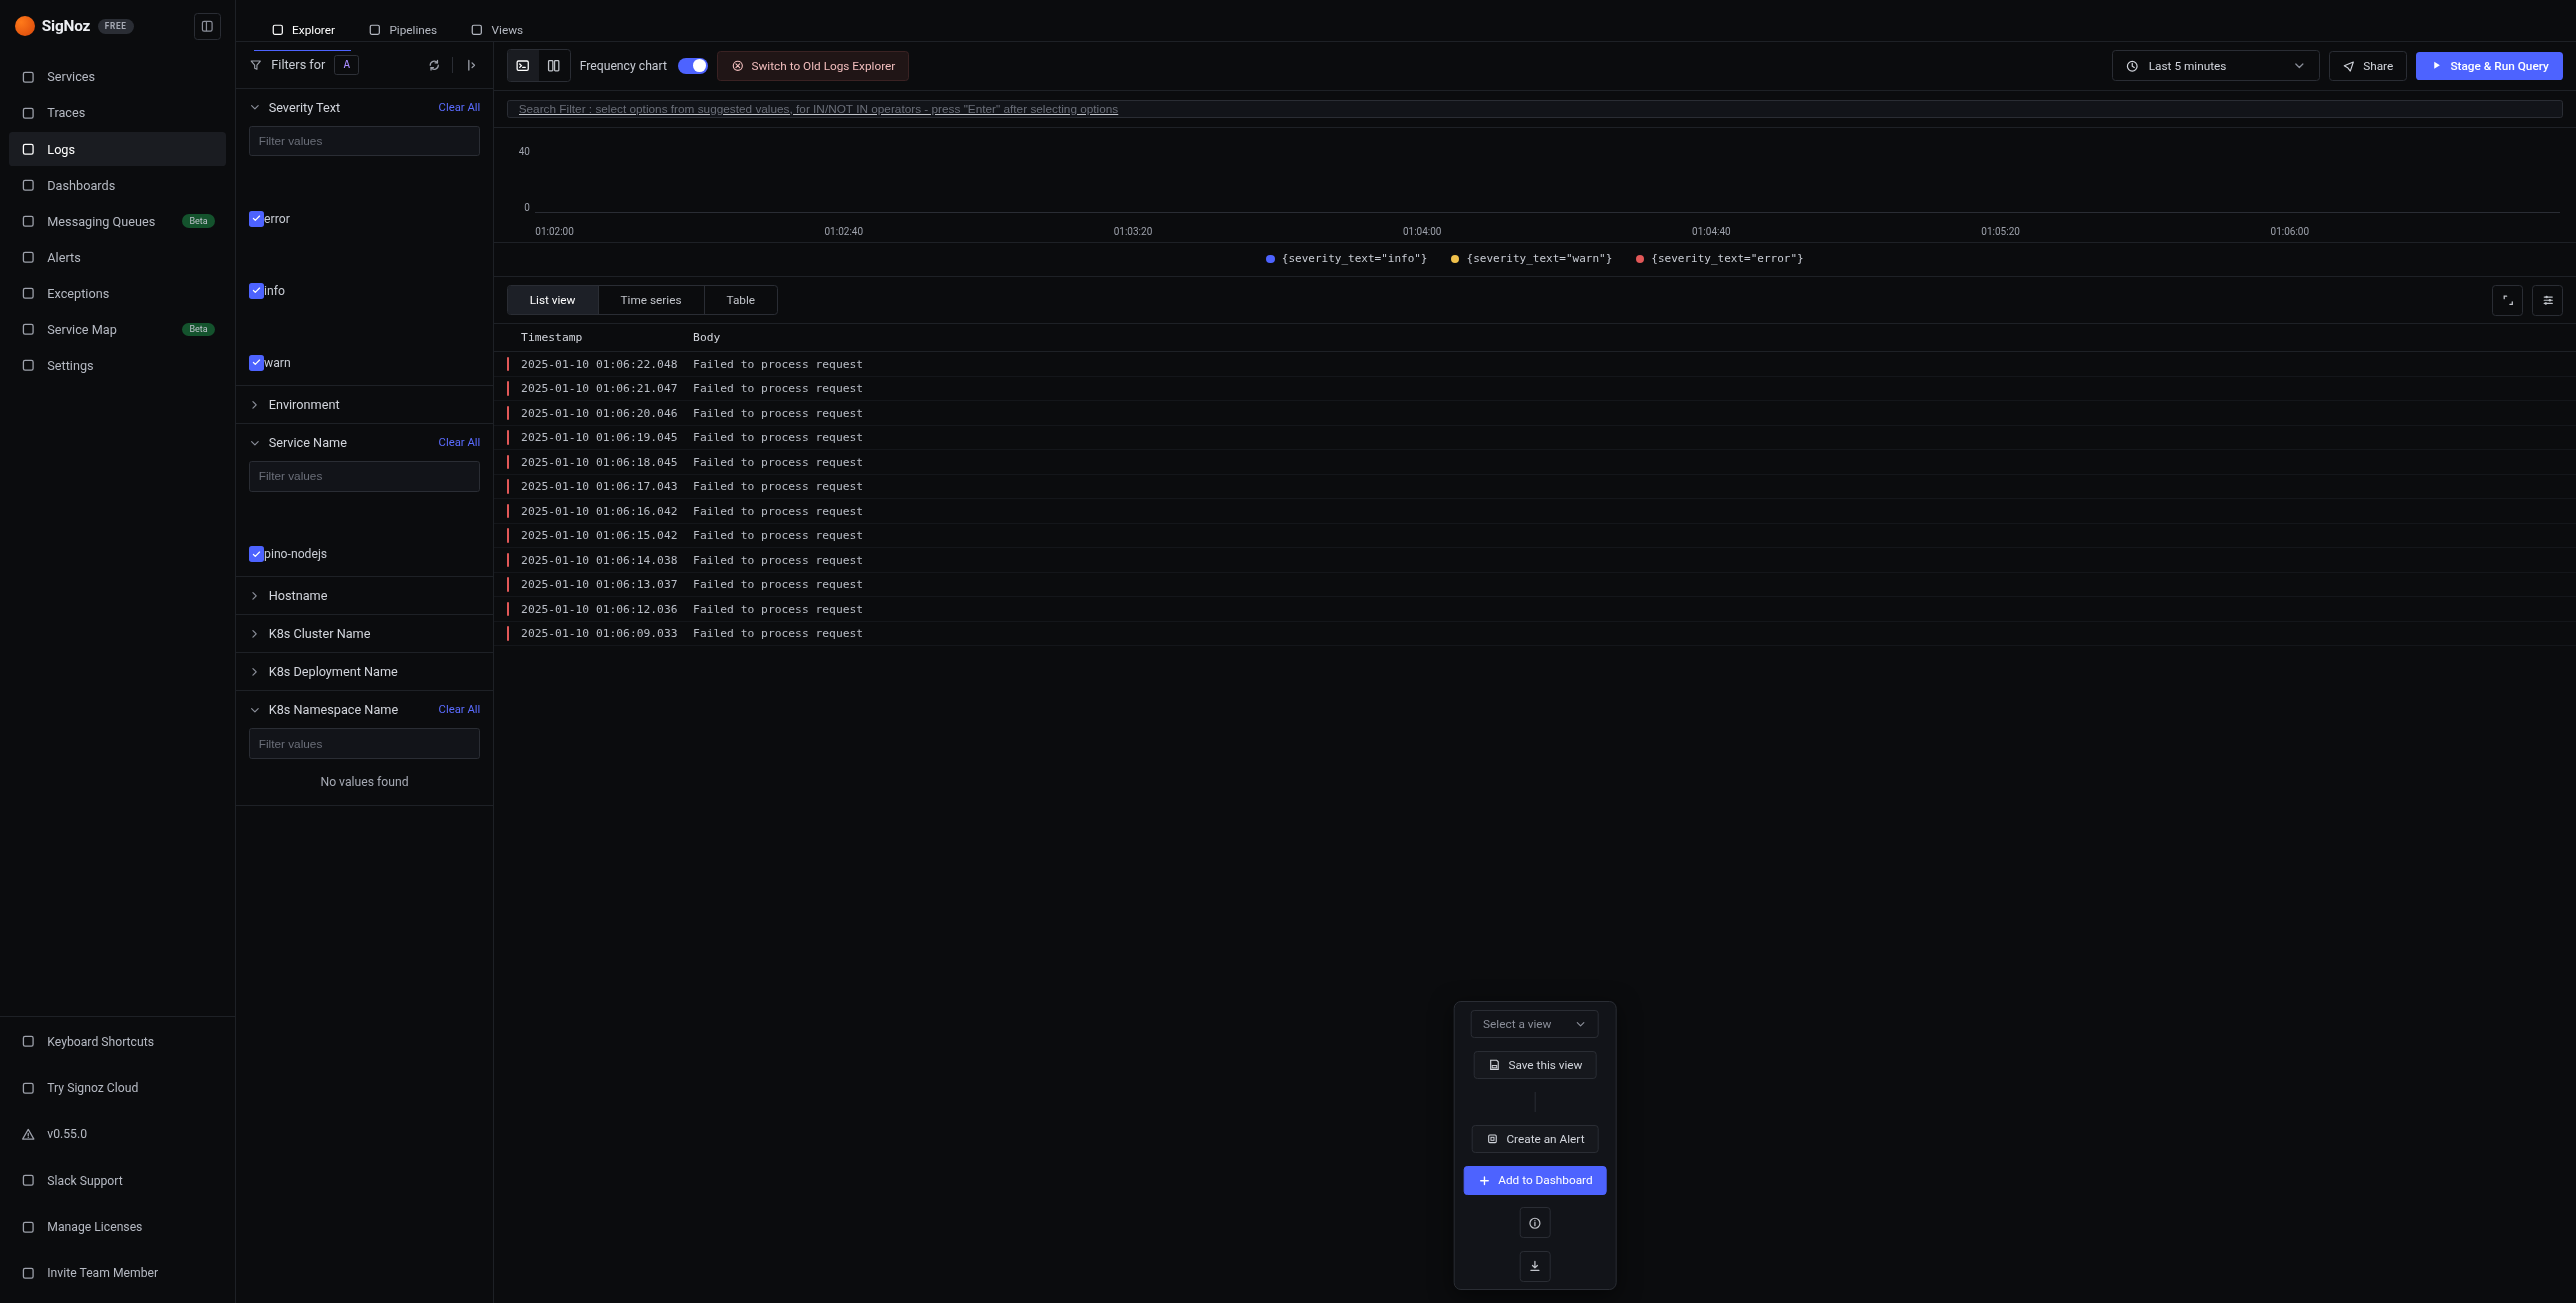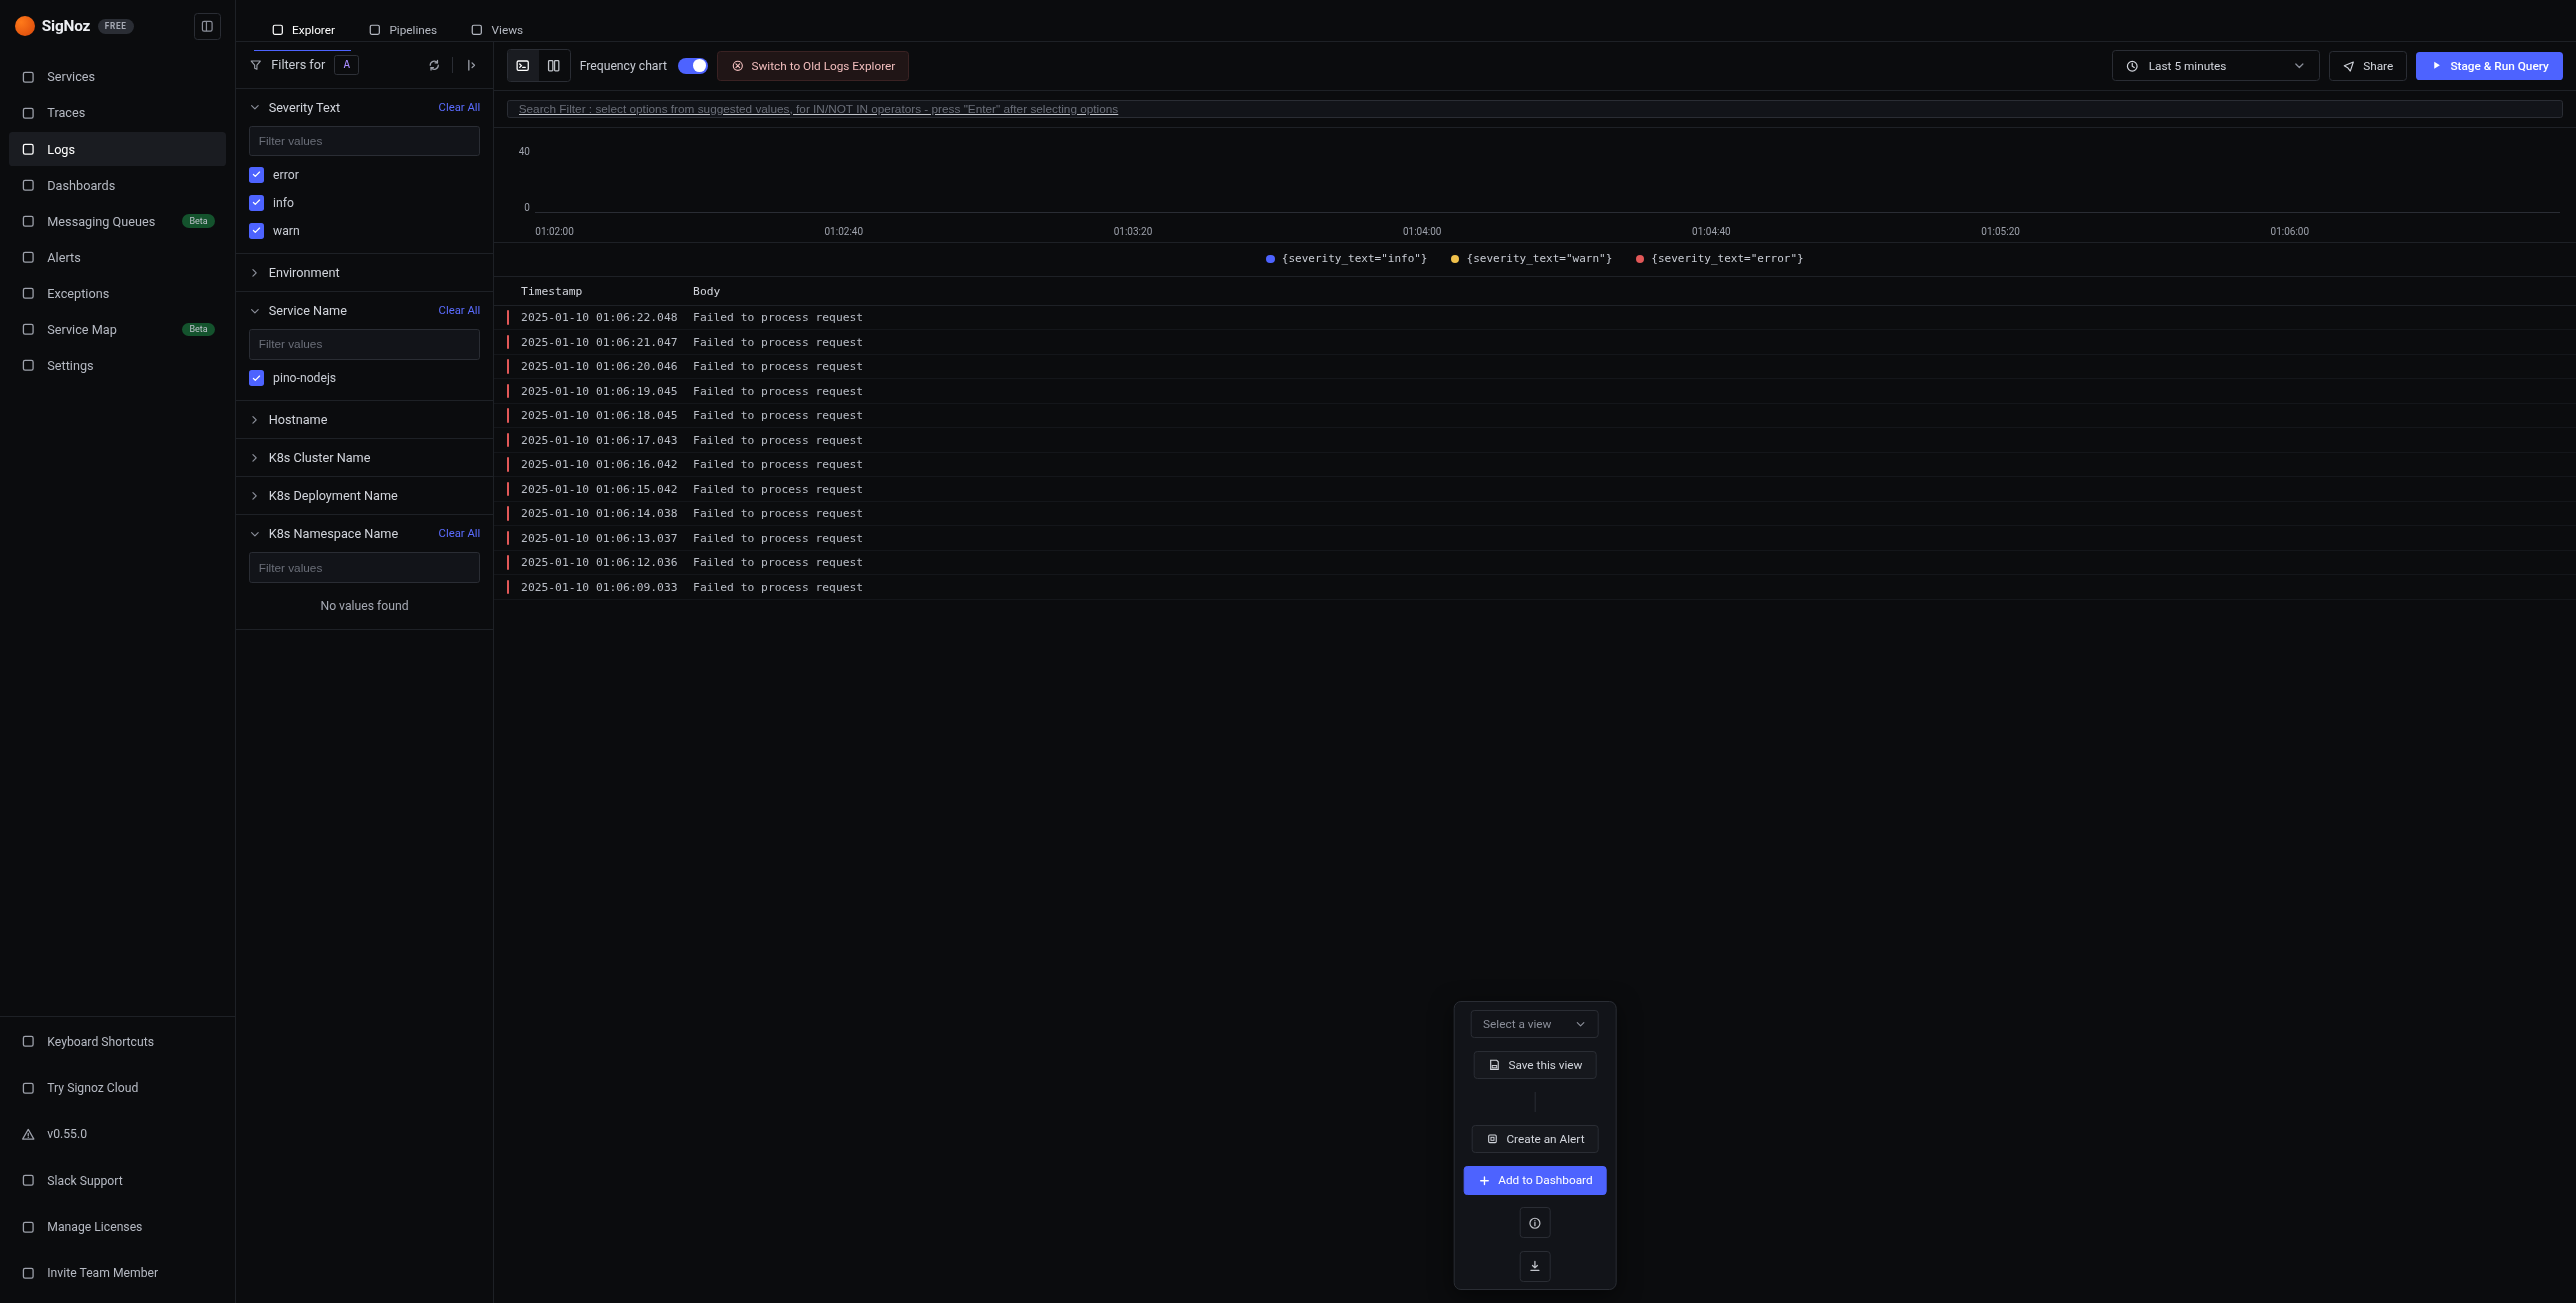--- a/index.html
+++ b/index.html
@@ -47,21 +47,21 @@
 .icon-btn-sm { width:18px; height:18px; display:flex; align-items:center; justify-content:center; cursor:pointer; }
 
 .fsection { border-bottom:0.9px solid #1e2126; }
 .fsection-head { display:flex; align-items:center; padding: 11px 12.7px; cursor:pointer; }
 .chevron { width:12.7px; height:12.7px; margin-right:7.3px; color:#8a8e99; display:flex; align-items:center; justify-content:center; }
 .fsection-title { color:#d2d5dc; font-size:12.7px; }
 .clear-all { margin-left:auto; color:#5b6cff; font-size:11.3px; cursor:pointer; }
 .fsection-body { padding: 0 12.7px 12.7px; display:flex; flex-direction:column; gap:9px; }
 .filter-input { width:100%; background:#121419; border:0.9px solid #2a2d34; color:#c0c3c9; font-size:11.8px; padding:7.3px 9px; border-radius:2.7px; outline:none; }
 .filter-input::placeholder { color:#6a6e78; }
-.checkrow { display:flex; align-items:center; gap:9px; padding:1.8px 0; }
+.checkrow { display:flex; align-items:center; gap:0; padding:1.8px 0;margin-top:44px; }
 .checkbox { width:15.4px; height:15.4px; border-radius:2.7px; background:#4d63ff; display:flex; align-items:center; justify-content:center; color:#fff; font-size:10px; }
 .checkrow-label { color:#c8ccd4; font-size:12.2px; }
 .no-values { text-align:center; color:#a5a9b3; font-size:12.2px; padding:7.3px 0 3.6px; }
 
 
 .content { flex:1; display:flex; flex-direction:column; min-width:0; position:relative; }
 
 .toolbar { display:flex; align-items:center; gap:9px; padding: 7.3px 12.7px; border-bottom:0.9px solid #1e2126; }
 .seg2 { display:flex; border:0.9px solid #2a2d34; border-radius:3.6px; overflow:hidden; }
 .seg2 .seg-btn { width:31px; height:31px; display:flex; align-items:center; justify-content:center; color:#c0c3c9; cursor:pointer; }
@@ -652,20 +652,39 @@
             <span class="legend-item">
               <span class="legend-dot" style="background:#f0c14b"></span>
               <span>{severity_text="warn"}</span>
             </span>
             <span class="legend-item">
               <span class="legend-dot" style="background:#e25858"></span>
               <span>{severity_text="error"}</span>
             </span>
           </div>
 
+        <div class="viewtabs-row">
+          <div class="viewtabs" id="view-tabs">
+              <div class="viewtab active"><span>List view</span></div>
+              <div class="viewtab"><span>Time series</span></div>
+              <div class="viewtab"><span>Table</span></div>
+            </div>
+          <div class="viewtabs-right">
+            <div class="sq-btn">
+                <svg width="14.5" height="14.5" viewBox="0 0 18 18">
+                  <use href="#i-maximize"></use>
+                </svg>
+              </div>
+            <div class="sq-btn">
+                <svg width="14.5" height="14.5" viewBox="0 0 18 18">
+                  <use href="#i-sliders"></use>
+                </svg>
+              </div>
+          </div>
+        </div>
 
         <div class="log-scroll">
           <div class="log-table">
             <div class="log-head">
               <div class="col-stripe"></div>
               <div class="col-ts">Timestamp</div>
               <div class="col-body">Body</div>
             </div>
             <div id="log-rows">
   <div class="log-row">

